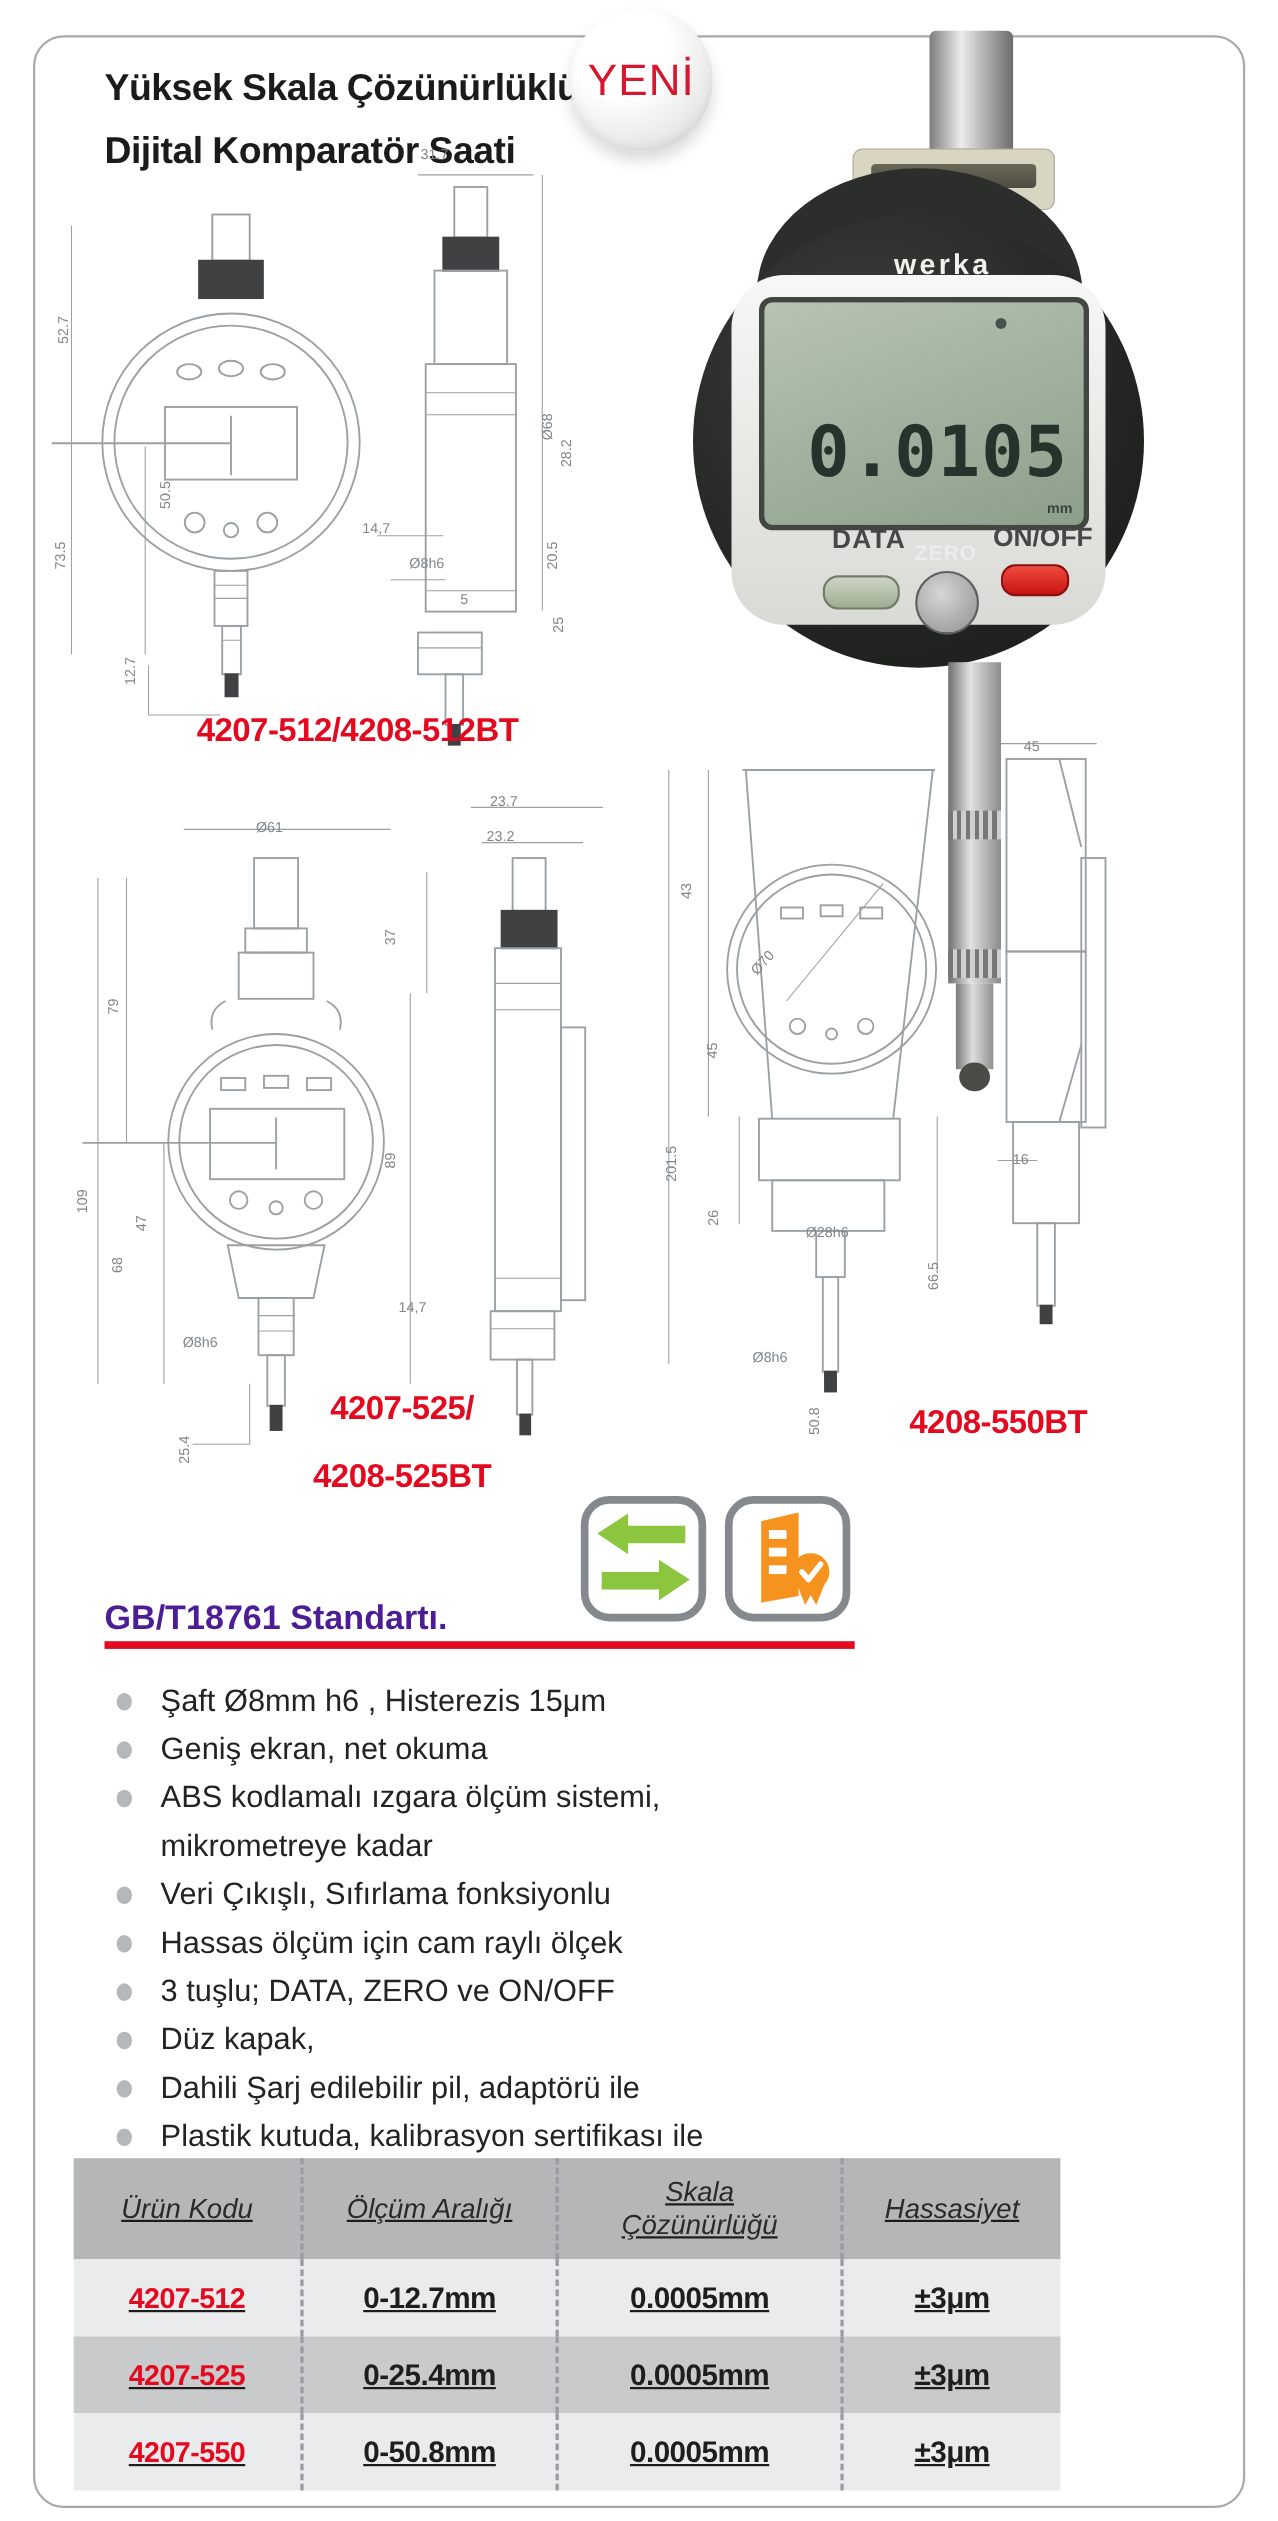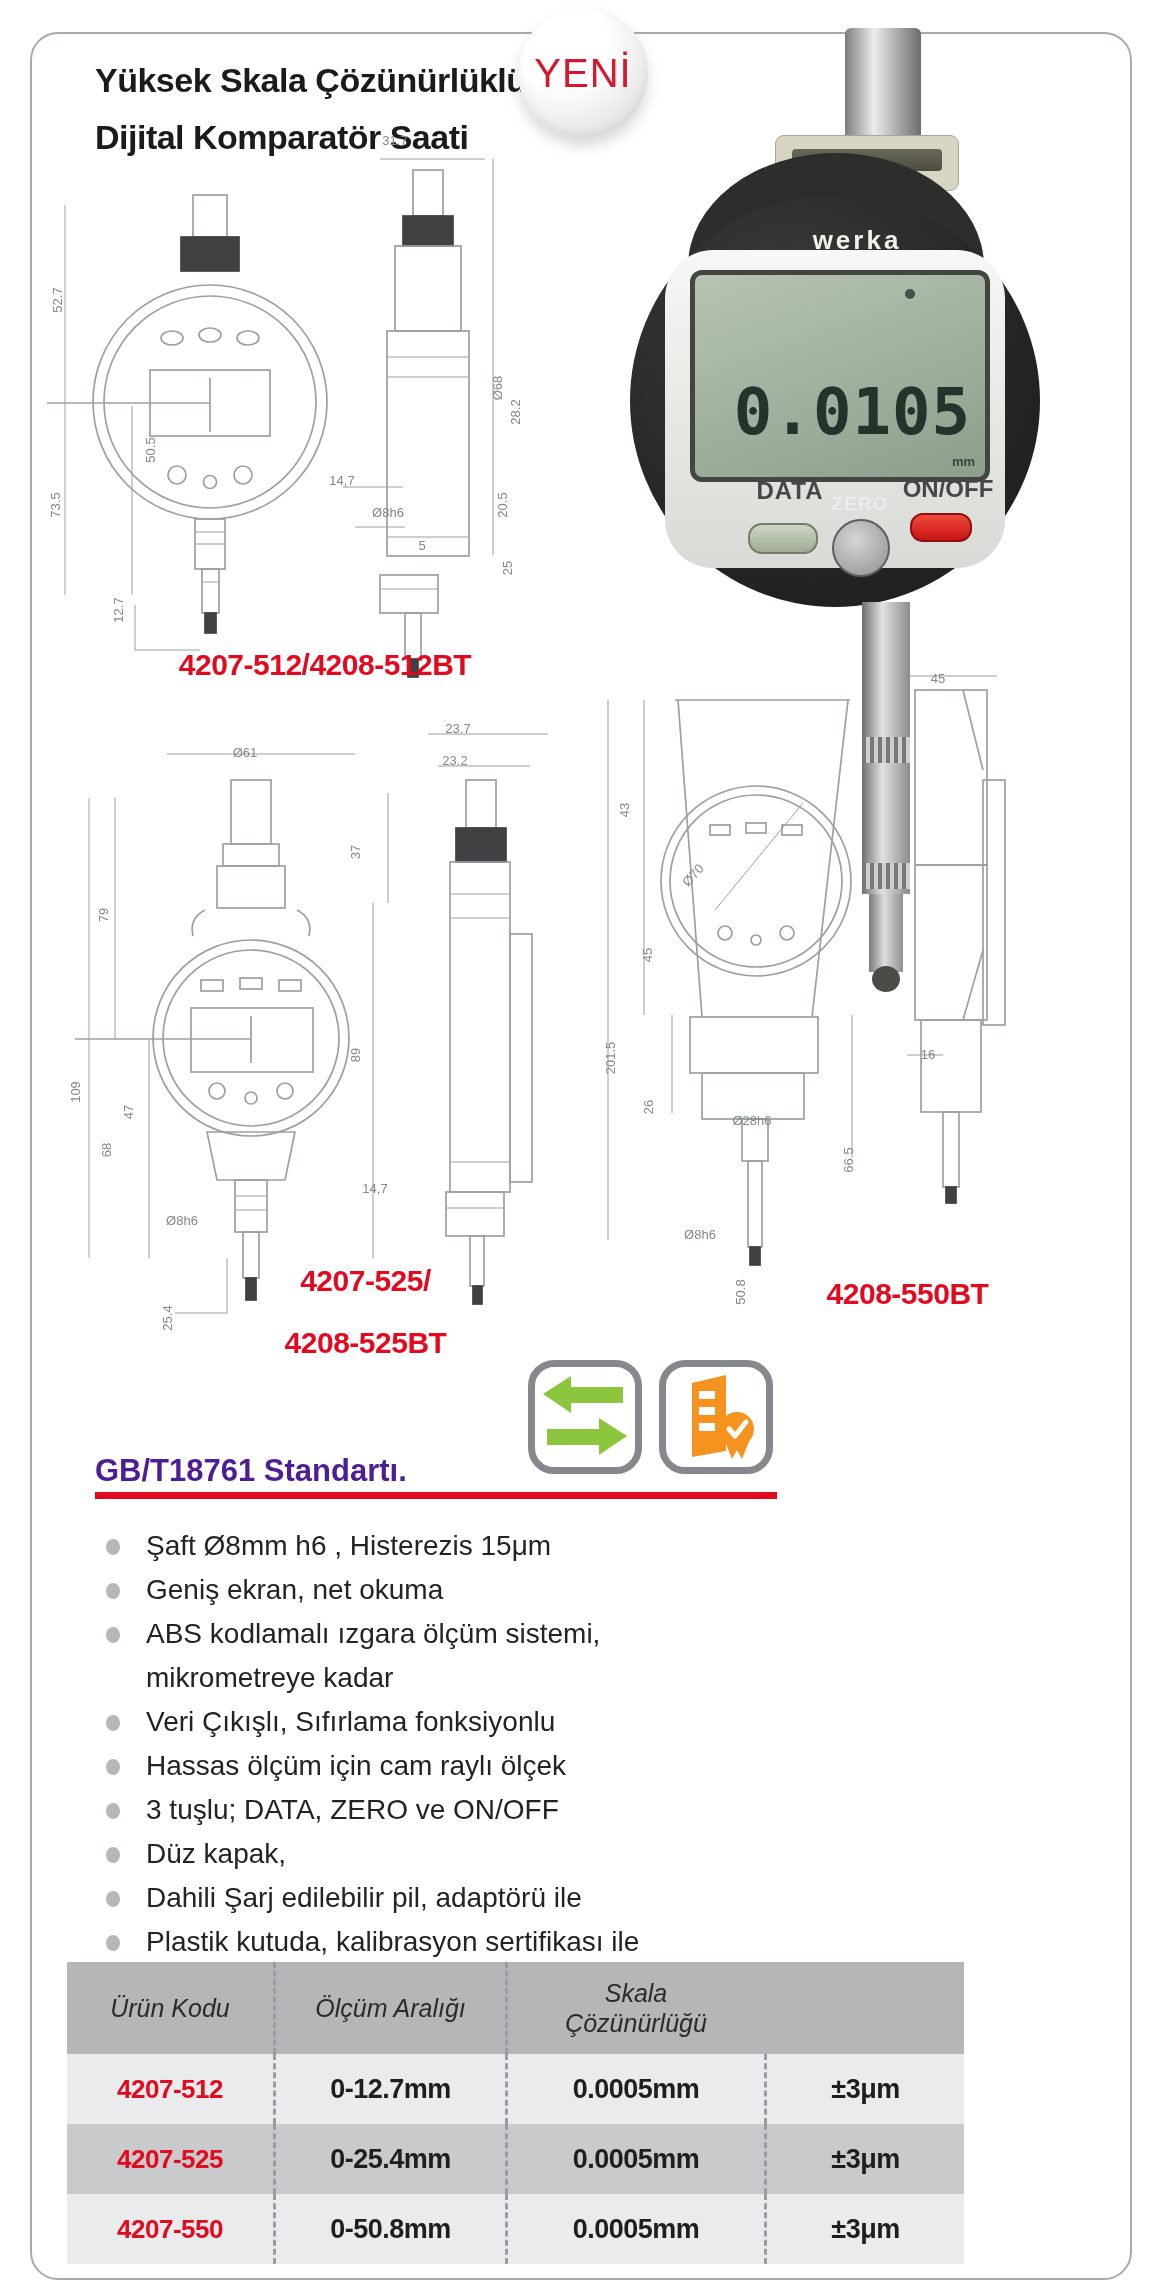--- a/index.html
+++ b/index.html
@@ -76,21 +76,21 @@
   
   .gbhead{position:absolute;left:95px;top:1441px;font-size:31px;font-weight:bold;color:#4c1d95;margin-top:12px;}
   .gbline{position:absolute;left:95px;top:1492px;width:682px;height:7px;background:#e30a20;}
   
   .features{position:absolute;left:102px;top:1524px;width:590px;}
   .feat{position:relative;padding-left:44px;font-size:28px;line-height:44px;color:#232323;}
   .feat::before{content:"";position:absolute;left:4px;top:15px;width:14px;height:16px;
                 border-radius:50%;background:#b4b8bb;}
   
   .spec{position:absolute;left:67px;top:1962px;width:897px;z-index:6;}
-  .trow{display:grid;grid-template-columns:206px 232px 259px 200px;}
+  .trow{display:grid;grid-template-columns:206px 232px 259px 200px;text-decoration:underline;}
   .thead{height:92px;background:#b4b6b8;}
   .tbody{height:70px;}
   .bg-a{background:#e9ebed;} .bg-b{background:#c8cacc;}
   .cell{display:flex;align-items:center;justify-content:center;text-align:center;}
   .trow .cell + .cell{border-left:3px dashed #989da1;}
   .hcell{font-style:italic;font-size:25px;color:#2a2a2a;font-weight:normal;}
   .hcell .wrap{max-width:165px;line-height:30px;}
   .ccode{color:#e30a20;font-weight:bold;font-size:26px;letter-spacing:-0.5px;}
   .cval{color:#1e1e1e;font-weight:bold;font-size:27px;letter-spacing:-0.5px;}
 </style>
@@ -349,20 +349,21 @@
     <div class="feat">Plastik kutuda, kalibrasyon sertifikası ile birlikte</div>
   </div>
 
   <div class="spec">
     <div class="trow thead">
       <div class="cell hcell">Ürün Kodu</div>
       <div class="cell hcell">Ölçüm Aralığı</div>
       <div class="cell hcell">
         <div class="wrap">Skala Çözünürlüğü</div>
       </div>
+      <div class="cell hcell">Hassasiyet</div>
     </div>
     <div class="trow tbody bg-a">
       <div class="cell ccode">4207-512</div>
       <div class="cell cval">0-12.7mm</div>
       <div class="cell cval">0.0005mm</div>
       <div class="cell cval">±3μm</div>
     </div>
     <div class="trow tbody bg-b">
       <div class="cell ccode">4207-525</div>
       <div class="cell cval">0-25.4mm</div>

